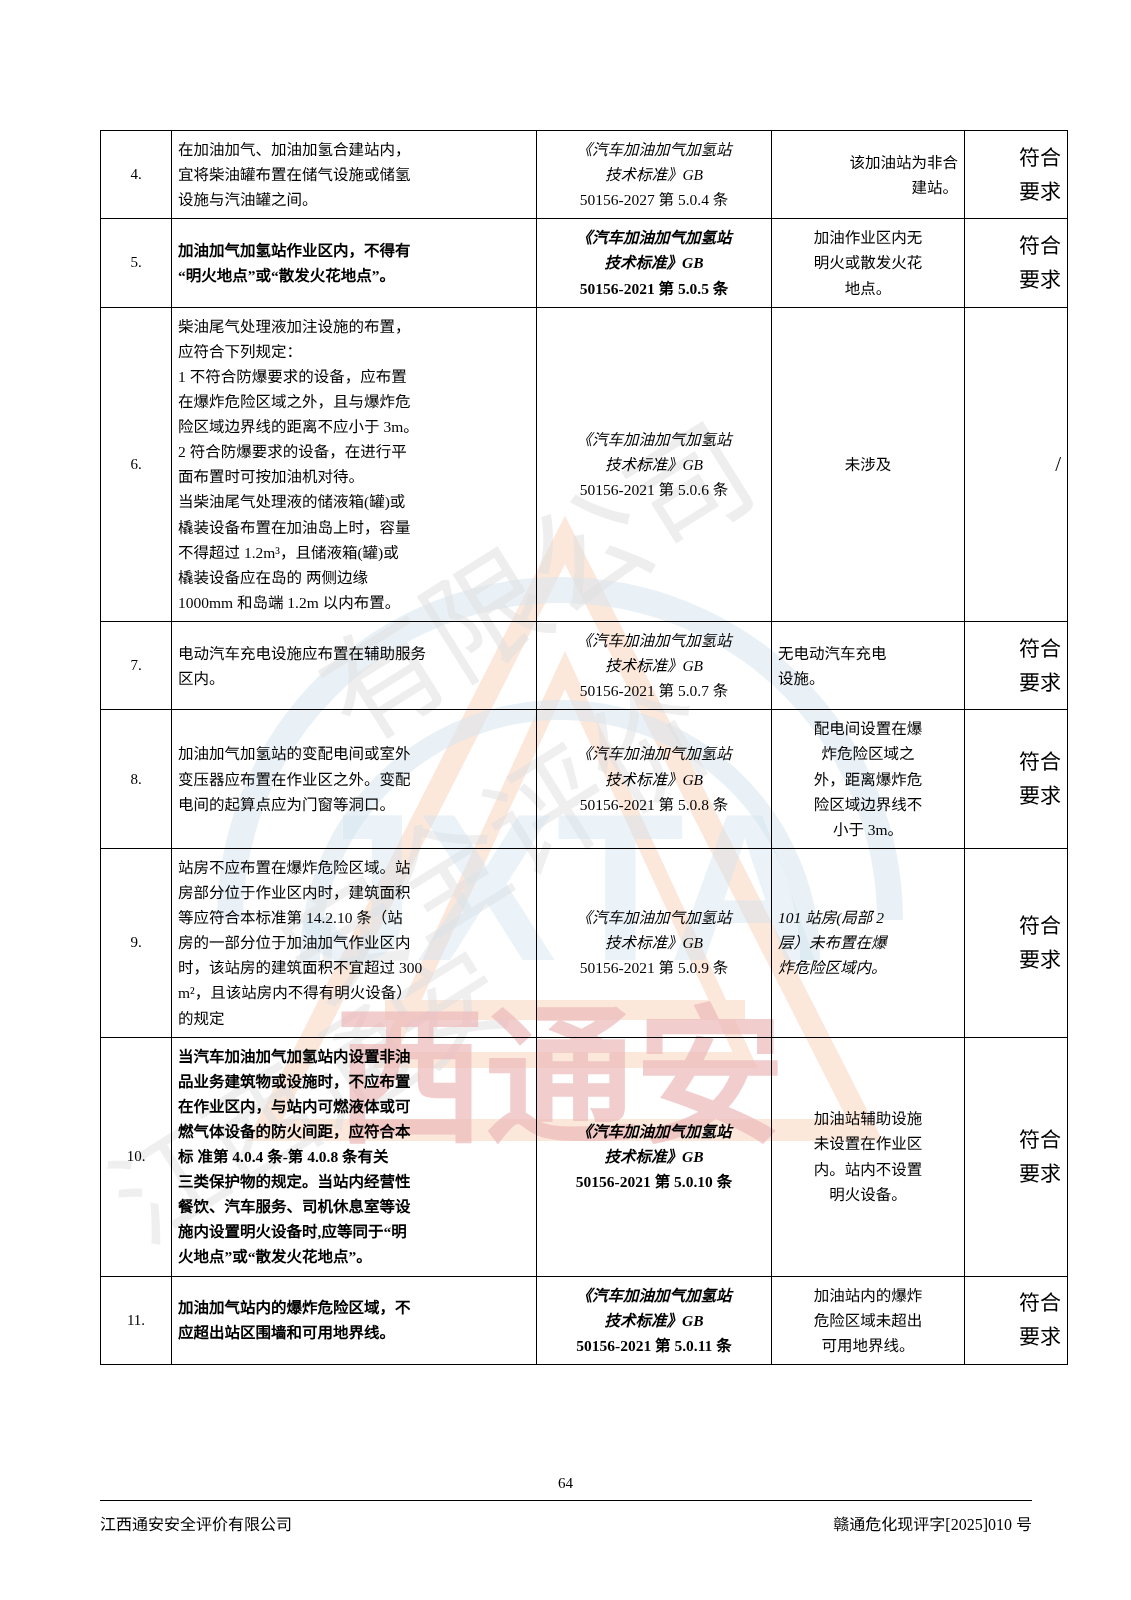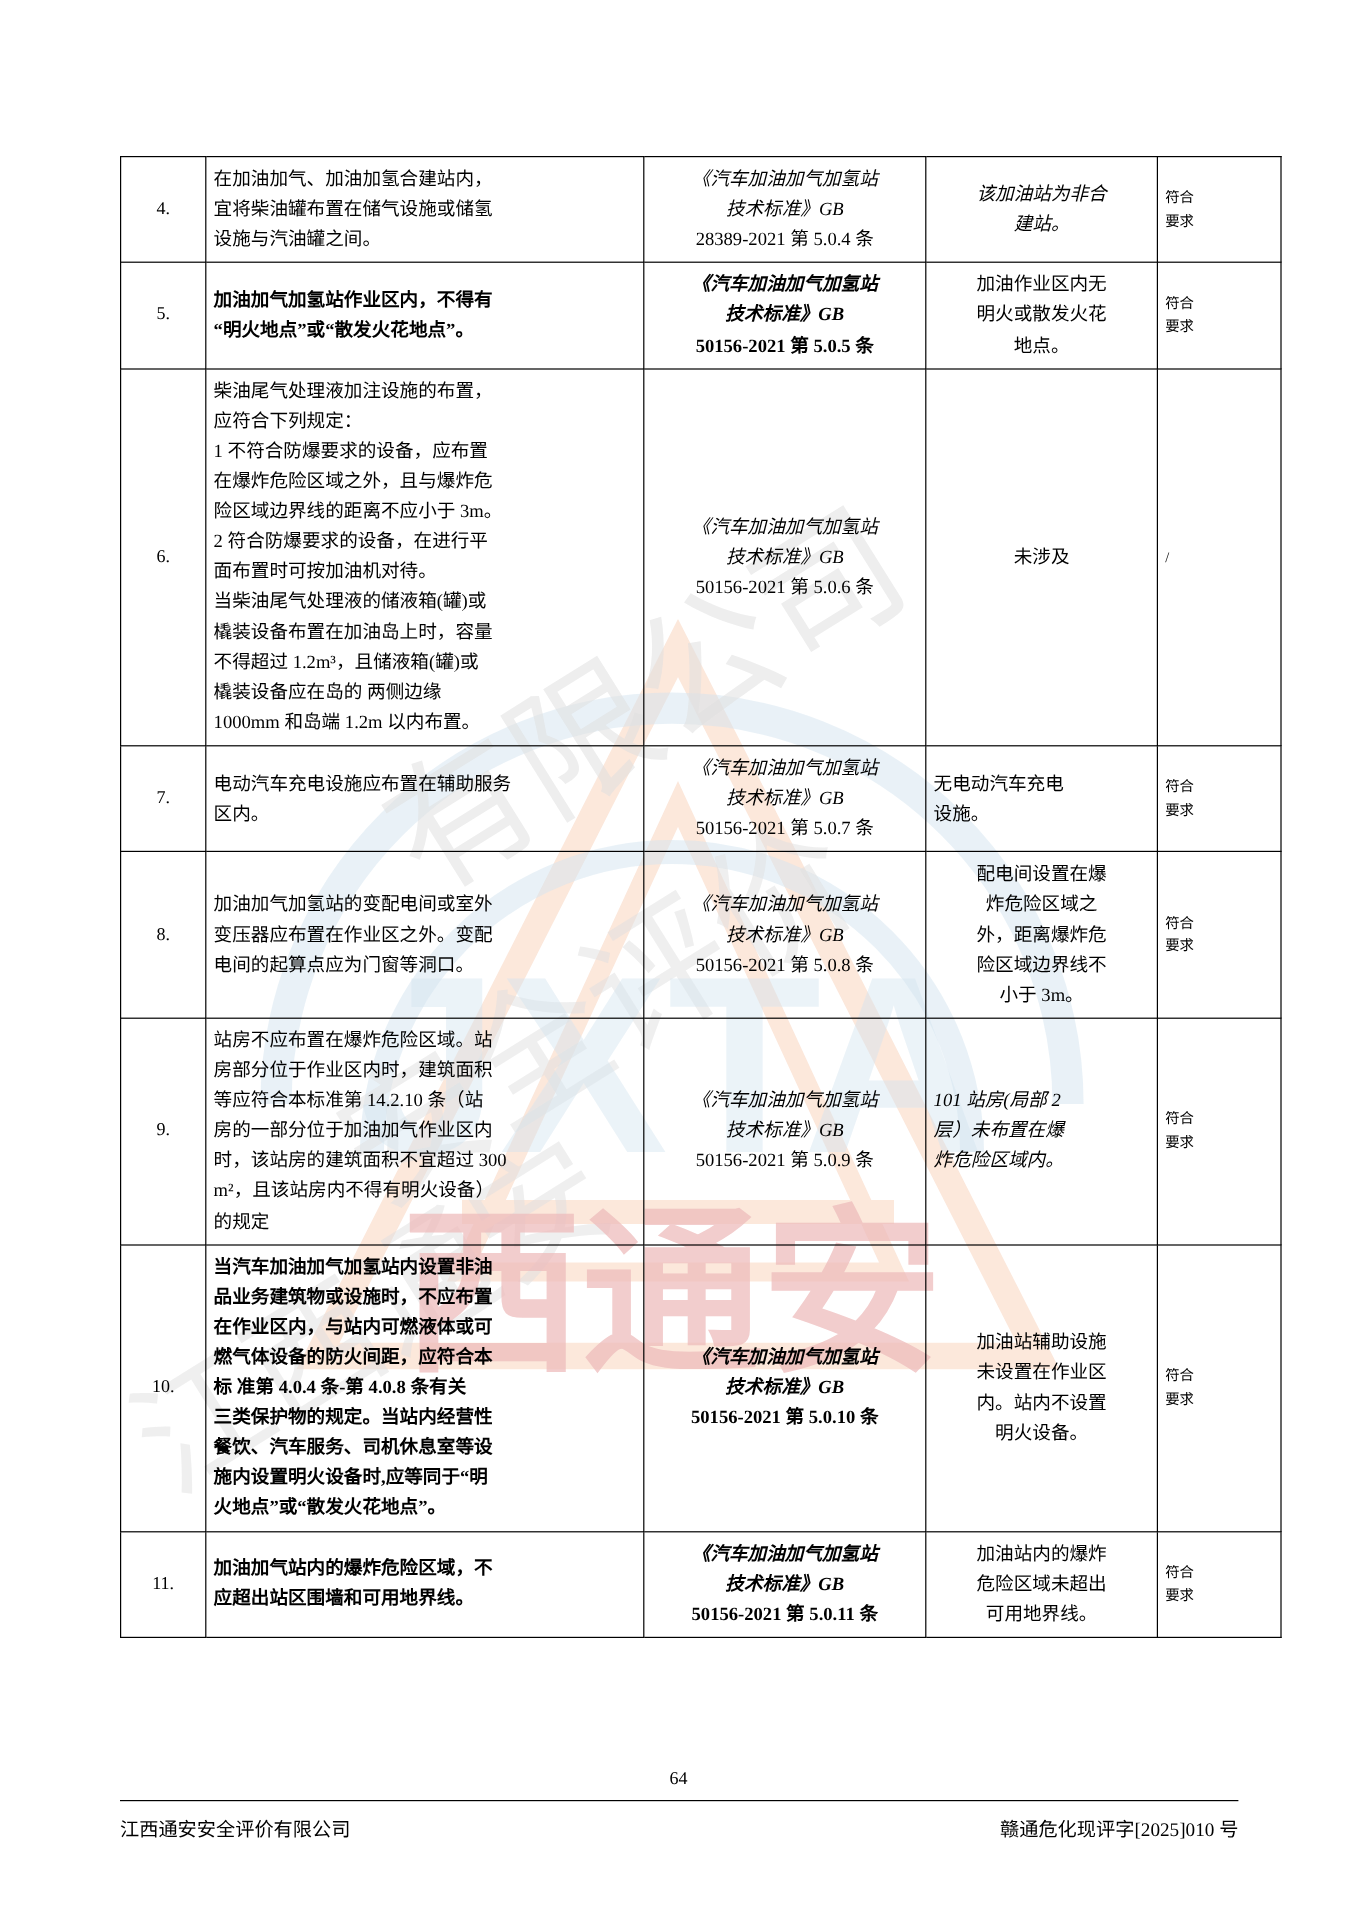--- a/index.html
+++ b/index.html
@@ -60,21 +60,21 @@
   table.main td {
     border: 1.4px solid #000;
     vertical-align: middle;
     padding: 6px 6px;
     background: transparent;
   }
   .c-num   { width: 58px;  text-align: center; font-size: 15px; }
   .c-req   { width: 352px; font-size: 15.5px; line-height: 1.62; }
   .c-std   { width: 222px; text-align: center; font-size: 15.5px; line-height: 1.62; }
   .c-act   { width: 180px; text-align: center; font-size: 15.5px; line-height: 1.62; }
-  .c-res   { width: 90px;  text-align: left; font-size: 12px; line-height: 1.62; margin-left: 24px; }
+  .c-res   { width: 90px;  text-align: right; font-size: 21px; line-height: 1.62; margin-left: 24px; }
   .bold   { font-weight: bold; }
   .std-title { font-style: italic; }
 
   .req-lines p, .std-lines p, .act-lines p, .res-lines p {
     margin: 0;
   }
 
   
   .page-num {
     position: absolute;
@@ -133,23 +133,23 @@
           <tr>
             <td class="c-num">4.</td>
             <td class="c-req req-lines">
               <p>在加油加气、加油加氢合建站内，</p>
               <p>宜将柴油罐布置在储气设施或储氢</p>
               <p>设施与汽油罐之间。</p>
             </td>
             <td class="c-std std-lines">
               <p class="std-title">《汽车加油加气加氢站</p>
               <p class="std-title">技术标准》GB</p>
-              <p>28389-2021 第 5.0.4 条</p>
-            </td>
-            <td class="c-act act-lines" style="text-align: center; font-style: italic;">
+              <p>50156-2027 第 5.0.4 条</p>
+            </td>
+            <td class="c-act act-lines" style="text-align: right;">
               <p>该加油站为非合</p>
               <p>建站。</p>
             </td>
             <td class="c-res res-lines">
               <p>符合</p>
               <p>要求</p>
             </td>
           </tr>
           <tr>
             <td class="c-num">5.</td>

